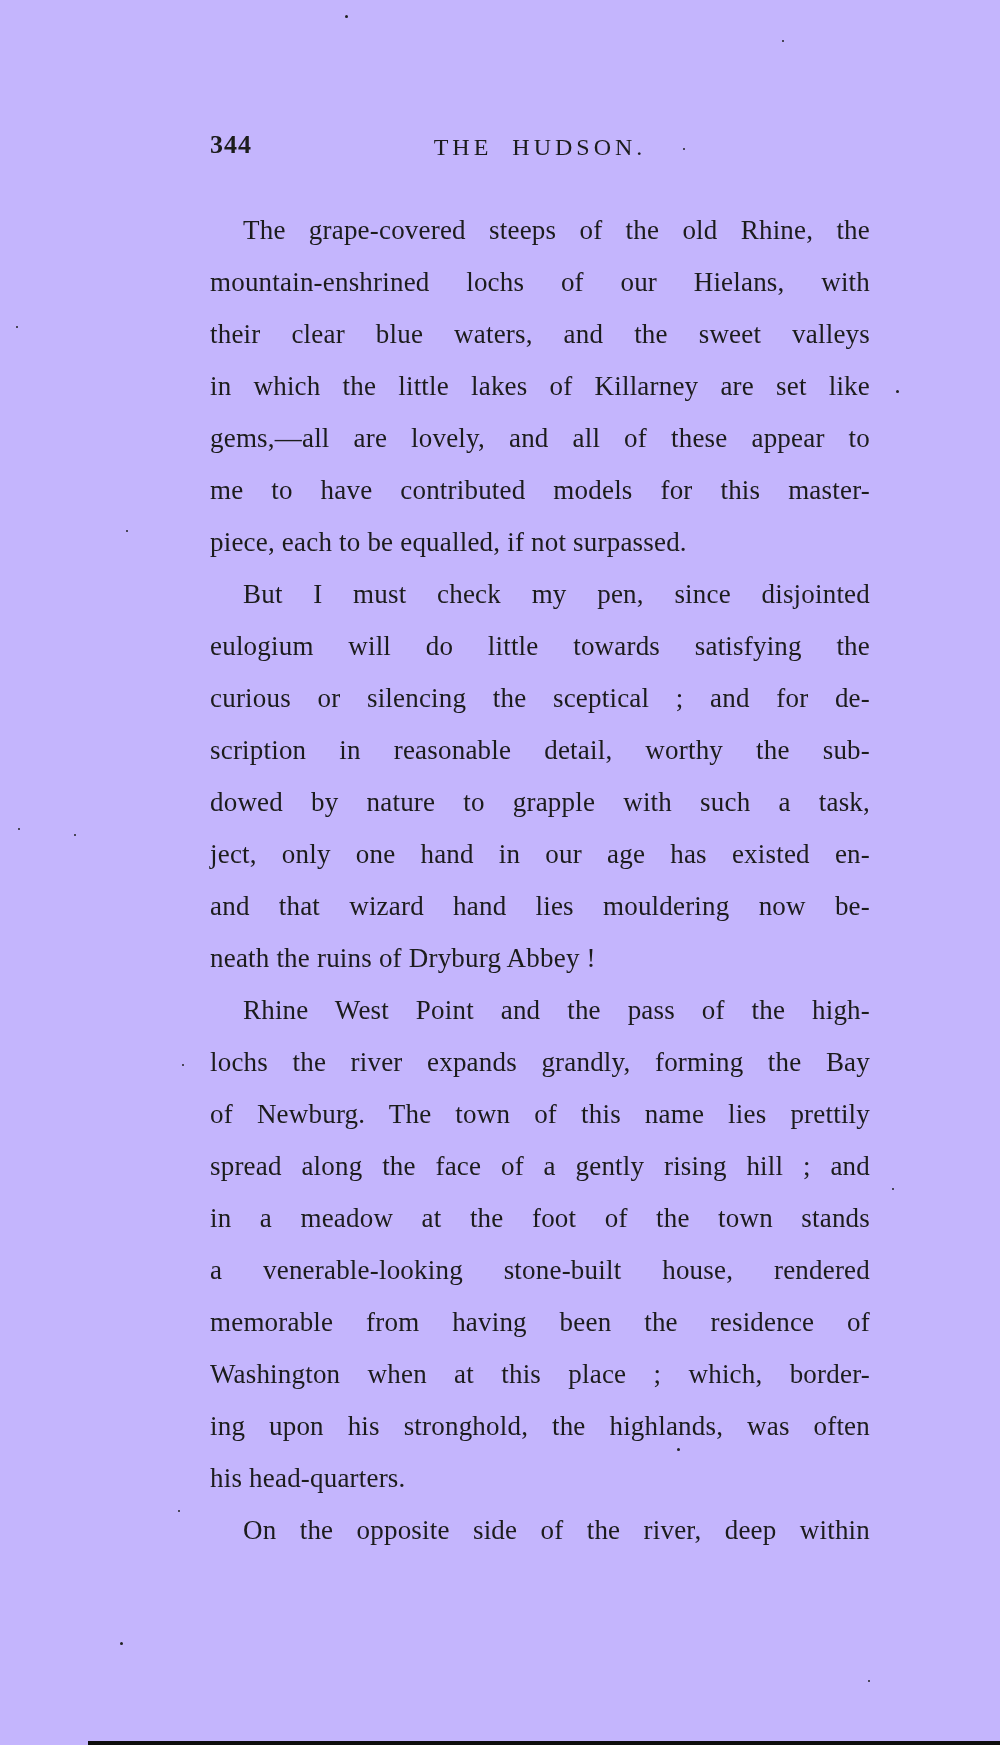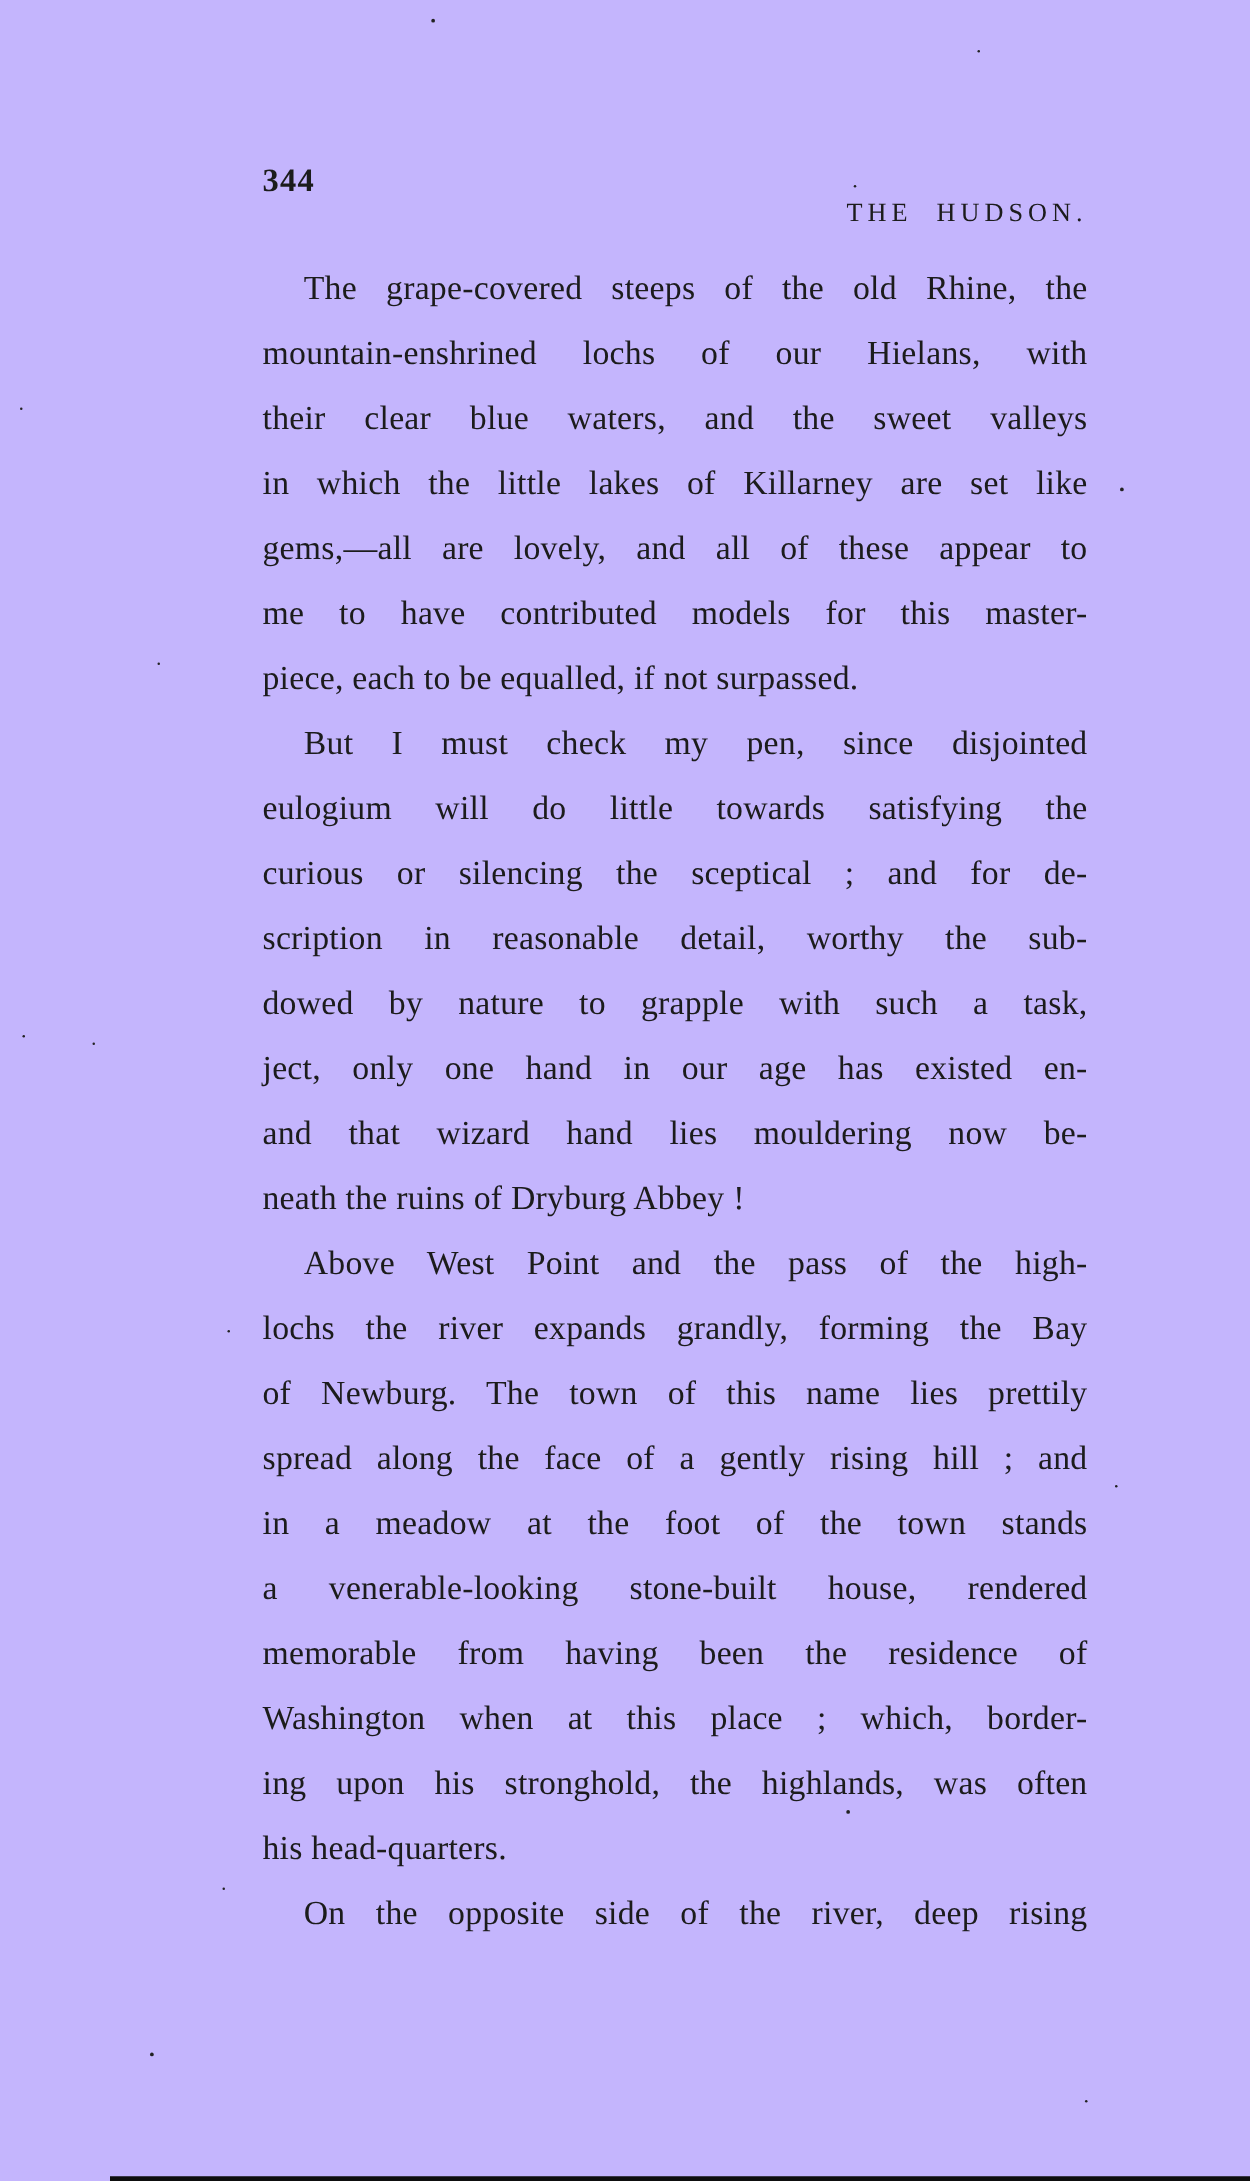--- a/index.html
+++ b/index.html
@@ -26,25 +26,24 @@
     top: 0;
     font-size: 26px;
     font-weight: bold;
     letter-spacing: 1px;
   }
   .runtitle {
     position: absolute;
     left: 0;
     right: 0;
     top: 4px;
-    text-align: right;
-    font-size: 21px;
+    text-align: center;
+    font-size: 24px;
     letter-spacing: 4px;
     word-spacing: 10px;
-    margin-top: 24px;
   }
   .textblock {
     position: absolute;
     left: 210px;
     top: 204px;
     width: 660px;
     font-size: 27px;
     line-height: 52px;
     letter-spacing: 0.2px;
   }
@@ -92,32 +91,32 @@
 
     <div class="line indent">But I must check my pen, since disjointed</div>
     <div class="line">eulogium will do little towards satisfying the</div>
     <div class="line">curious or silencing the sceptical ; and for de-</div>
     <div class="line">scription in reasonable detail, worthy the sub-</div>
     <div class="line">dowed by nature to grapple with such a task,</div>
     <div class="line">ject, only one hand in our age has existed en-</div>
     <div class="line">and that wizard hand lies mouldering now be-</div>
     <div class="line endline">neath the ruins of Dryburg Abbey !</div>
 
-    <div class="line indent">Above West Point and the pass of the high-</div>
+    <div class="line indent">Rhine West Point and the pass of the high-</div>
     <div class="line">lochs the river expands grandly, forming the Bay</div>
     <div class="line">of Newburg.  The town of this name lies prettily</div>
     <div class="line">spread along the face of a gently rising hill ; and</div>
     <div class="line">in a meadow at the foot of the town stands</div>
     <div class="line">a venerable-looking stone-built house, rendered</div>
     <div class="line">memorable from having been the residence of</div>
     <div class="line">Washington when at this place ; which, border-</div>
     <div class="line">ing upon his stronghold, the highlands, was often</div>
     <div class="line endline">his head-quarters.</div>
 
-    <div class="line indent">On the opposite side of the river, deep rising</div>
+    <div class="line indent">On the opposite side of the river, deep within</div>
   </main>
 
   <div class="speck" style="left:345px; top:15px;  width:3px; height:3px;"></div>
   <div class="speck" style="left:782px; top:40px;  width:2px; height:2px;"></div>
   <div class="speck" style="left:683px; top:148px; width:2px; height:2px;"></div>
   <div class="speck" style="left:896px; top:390px; width:3px; height:3px;"></div>
   <div class="speck" style="left:16px;  top:326px; width:2px; height:2px;"></div>
   <div class="speck" style="left:126px; top:530px; width:2px; height:2px;"></div>
   <div class="speck" style="left:18px;  top:828px; width:2px; height:2px;"></div>
   <div class="speck" style="left:74px;  top:834px; width:2px; height:2px;"></div>

